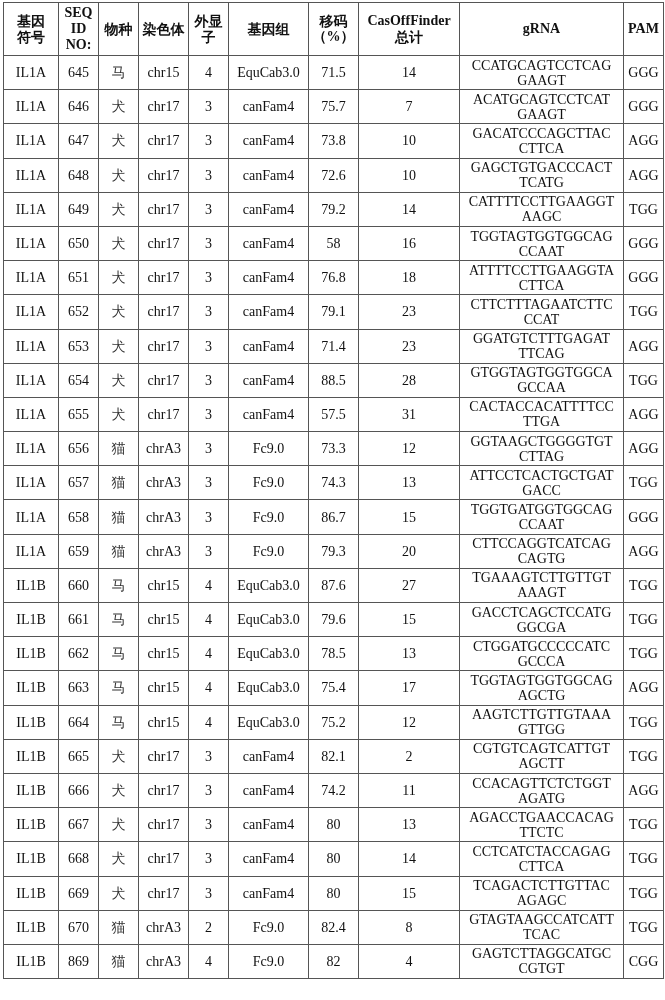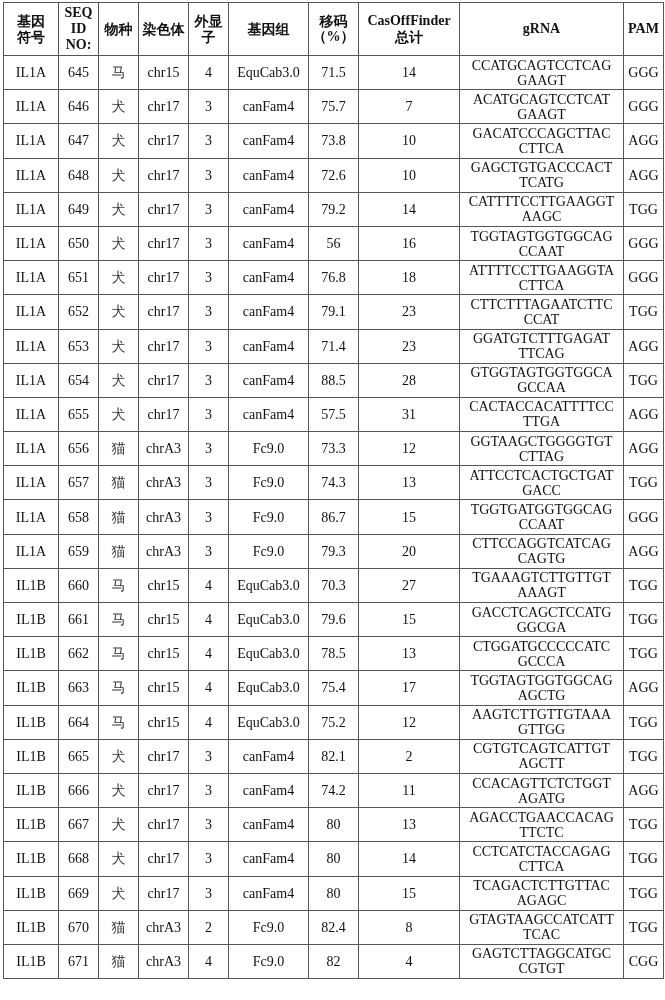--- a/index.html
+++ b/index.html
@@ -187,21 +187,21 @@
         </td>
         <td class="col-pam">TGG</td>
       </tr>
       <tr>
         <td class="col-gene">IL1A</td>
         <td class="col-seq">650</td>
         <td class="col-species">犬</td>
         <td class="col-chr">chr17</td>
         <td class="col-exon">3</td>
         <td class="col-assembly">canFam4</td>
-        <td class="col-fs">56</td>
+        <td class="col-fs">58</td>
         <td class="col-casoff">16</td>
         <td class="col-grna">
           <span class="grna-line">TGGTAGTGGTGGCAG</span>
           <span class="grna-line">CCAAT</span>
         </td>
         <td class="col-pam">GGG</td>
       </tr>
       <tr>
         <td class="col-gene">IL1A</td>
         <td class="col-seq">651</td>
@@ -337,21 +337,21 @@
         </td>
         <td class="col-pam">AGG</td>
       </tr>
       <tr>
         <td class="col-gene">IL1B</td>
         <td class="col-seq">660</td>
         <td class="col-species">马</td>
         <td class="col-chr">chr15</td>
         <td class="col-exon">4</td>
         <td class="col-assembly">EquCab3.0</td>
-        <td class="col-fs">70.3</td>
+        <td class="col-fs">87.6</td>
         <td class="col-casoff">27</td>
         <td class="col-grna">
           <span class="grna-line">TGAAAGTCTTGTTGT</span>
           <span class="grna-line">AAAGT</span>
         </td>
         <td class="col-pam">TGG</td>
       </tr>
       <tr>
         <td class="col-gene">IL1B</td>
         <td class="col-seq">661</td>
@@ -497,21 +497,21 @@
         <td class="col-fs">82.4</td>
         <td class="col-casoff">8</td>
         <td class="col-grna">
           <span class="grna-line">GTAGTAAGCCATCATT</span>
           <span class="grna-line">TCAC</span>
         </td>
         <td class="col-pam">TGG</td>
       </tr>
       <tr>
         <td class="col-gene">IL1B</td>
-        <td class="col-seq">671</td>
+        <td class="col-seq">869</td>
         <td class="col-species">猫</td>
         <td class="col-chr">chrA3</td>
         <td class="col-exon">4</td>
         <td class="col-assembly">Fc9.0</td>
         <td class="col-fs">82</td>
         <td class="col-casoff">4</td>
         <td class="col-grna">
           <span class="grna-line">GAGTCTTAGGCATGC</span>
           <span class="grna-line">CGTGT</span>
         </td>

